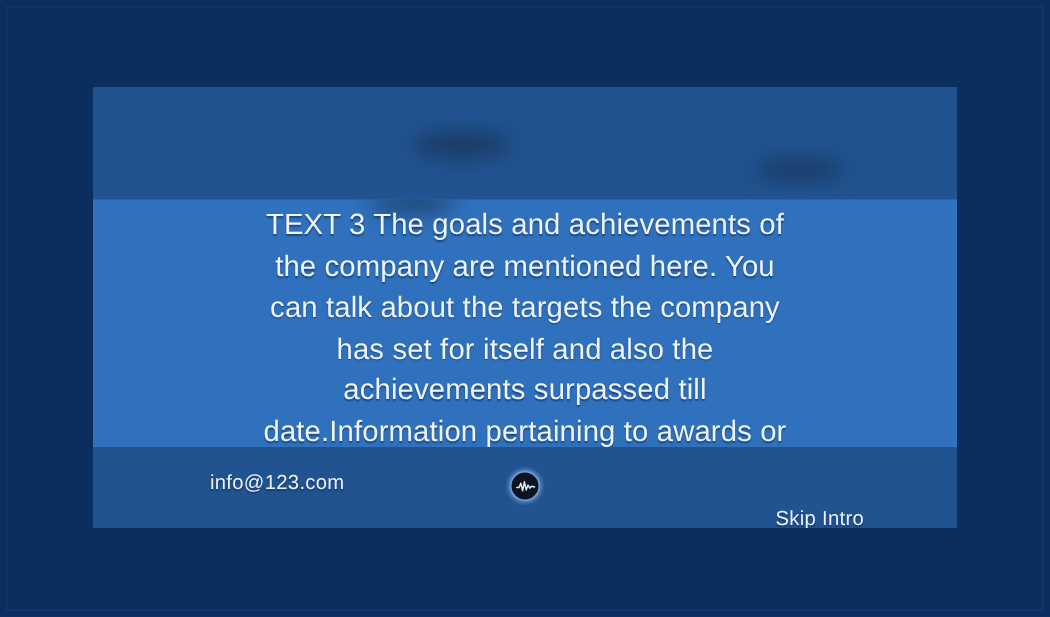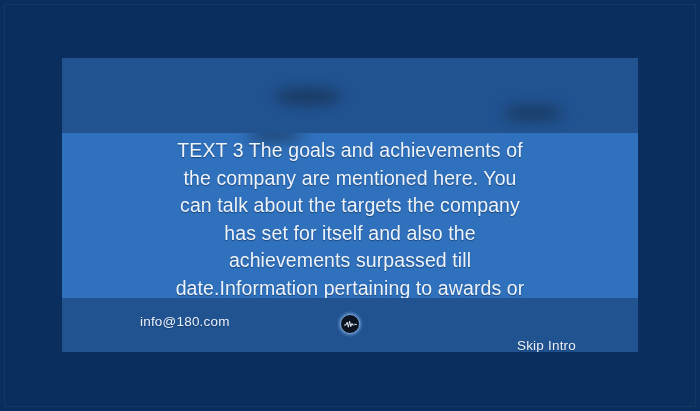--- a/index.html
+++ b/index.html
@@ -177,21 +177,21 @@
       <div class="copy">TEXT 3 The goals and achievements of
 the company are mentioned here. You
 can talk about the targets the company
 has set for itself and also the
 achievements surpassed till
 date.Information pertaining to awards or</div>
     </div>
 
     <div class="band-footer">
       <div class="footer-inner">
-        <div class="footer-email">info@180.com</div>
+        <div class="footer-email">info@123.com</div>
 
         <div class="audio-btn">
           <div class="audio-core">
             <svg width="13" height="9" viewBox="0 0 13 9" aria-hidden="true">
               <polyline points="0.5,5 2,5 3.2,2.2 4.4,7.2 5.6,1.2 6.8,6.6 8,3.4 9.2,5.4 10.4,4.2 12.5,4.6" fill="none" stroke="#dfe9f5" stroke-width="1" stroke-linecap="round" stroke-linejoin="round"></polyline>
             </svg>
           </div>
         </div>
 
         <div class="footer-skip">Skip Intro</div>

